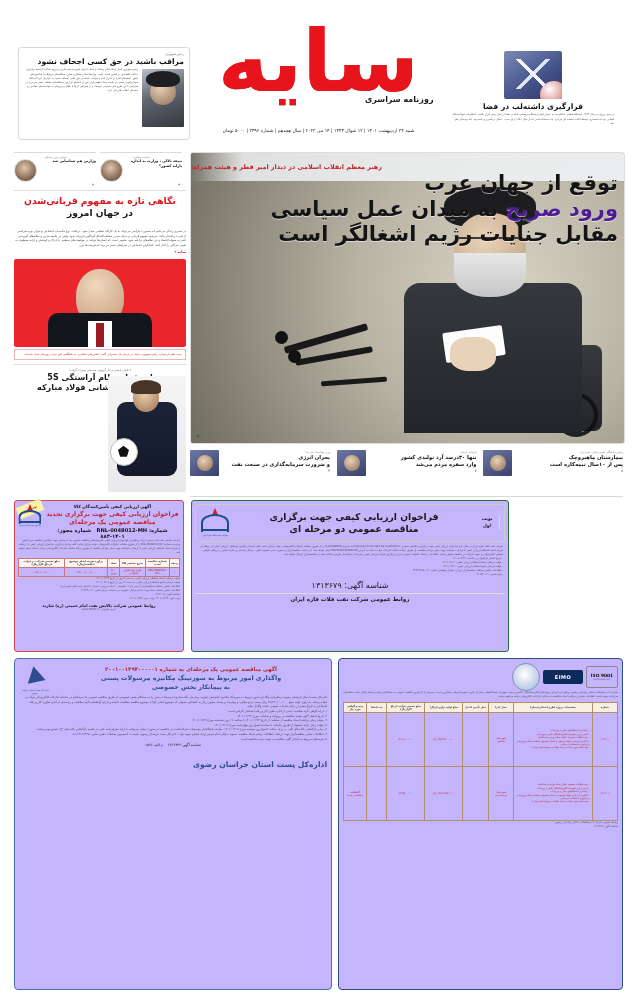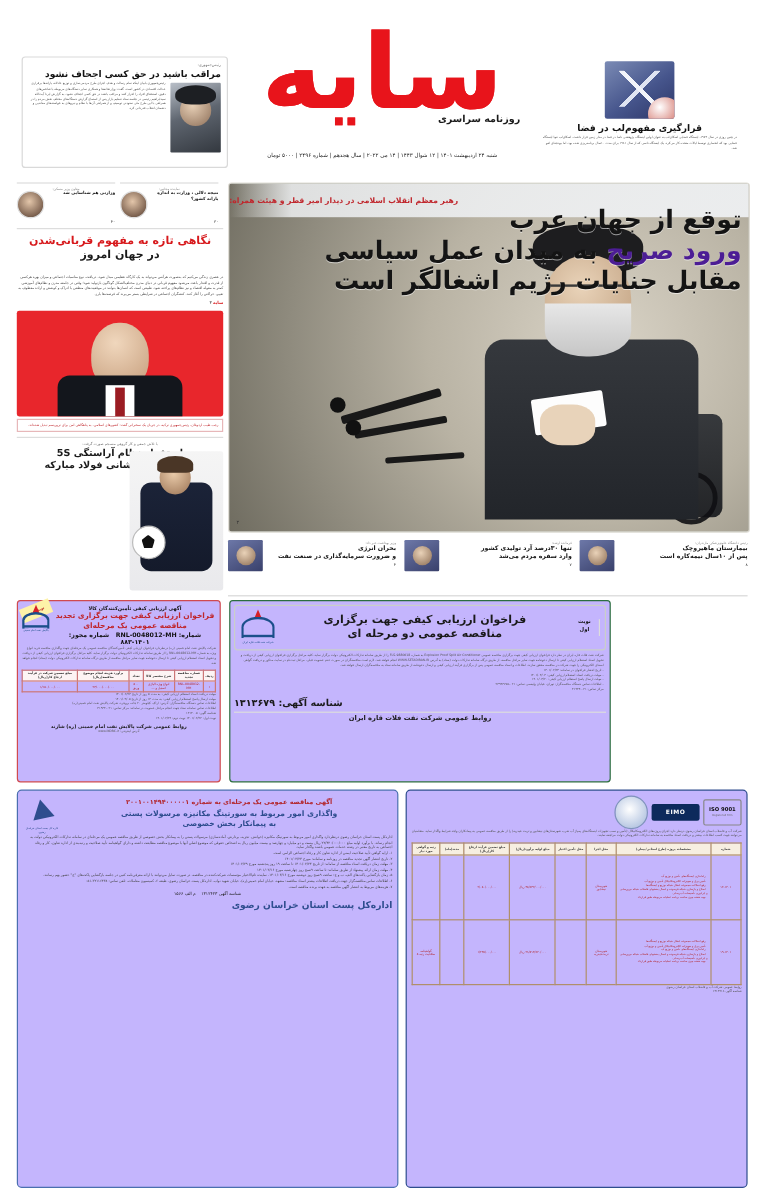--- a/index.html
+++ b/index.html
@@ -262,21 +262,21 @@
     border:1px solid #2c6e3f;border-radius:3px;padding:3px;
   }
   .adA .hdr{display:flex;align-items:center;gap:4px;border:1px solid #c9cfc9;border-radius:3px;padding:3px 4px;}
   .adA .hdr .logo{width:30px;height:30px;flex:0 0 30px;position:relative;}
   .adA .t1{flex:1;text-align:center;font-size:9.2px;line-height:1.35;font-weight:bold;}
   .adA .nobat{
     flex:0 0 18px;text-align:center;font-size:4.4px;font-weight:bold;line-height:1.5;color:#111;
     border-right:1px solid #ddd;padding-right:3px;
   }
   .adA .bodytext{padding:3px 2px 0;}
-  .shnass{font-size:8px;font-weight:bold;text-align:left;margin-top:4px;}
+  .shnass{font-size:8px;font-weight:normal;text-align:center;margin-top:4px;}
   .adA .foot{font-size:5.6px;font-weight:bold;text-align:center;margin-top:3px;border-top:1px solid #ddd;padding-top:2px;}
 
   
   .adB{
     left:0;top:0;width:170px;height:152px;
     border:1px solid #d04a4f;border-radius:3px;padding:3px;
   }
   .adB .hdr{display:flex;align-items:flex-start;gap:3px;}
   .adB .logo{width:24px;height:24px;flex:0 0 24px;position:relative;}
   .adB .tt{flex:1;text-align:center;}
@@ -297,21 +297,21 @@
   .adC{
     left:0;top:158px;width:318px;height:332px;
     border:1px solid #4a6fb0;border-radius:4px;padding:4px;
   }
   .adC .hdr{display:flex;align-items:center;gap:4px;}
   .adC .logo{width:32px;height:32px;flex:0 0 32px;position:relative;}
   .adC .tt{flex:1;text-align:center;}
   .adC .t1{font-size:5.4px;font-weight:bold;color:#b3282e;line-height:1.4;}
   .adC .t2{font-size:6.4px;font-weight:bold;color:#2e4d8e;line-height:1.4;}
   .adC .t3{font-size:6.2px;font-weight:bold;color:#2e4d8e;line-height:1.4;}
-  .adC .foot{font-size:7.6px;font-weight:bold;color:#2e4d8e;text-align:right;margin-top:3px;}
+  .adC .foot{font-size:7.6px;font-weight:bold;color:#2e4d8e;text-align:right;margin-top:13px;}
   .adC .shn{font-size:3.6px;text-align:center;margin-top:2px;color:#222;}
 
   
   .adD{
     left:324px;top:158px;width:285px;height:332px;
     border:1px solid #2e4d8e;border-radius:4px;padding:4px;
   }
   .adD .hdr{display:flex;align-items:center;gap:3px;}
   .adD .iso{
     width:30px;height:20px;flex:0 0 30px;border:1px solid #888;border-radius:2px;
@@ -379,21 +379,21 @@
       <div class="logo-sayeh">سایه</div>
       <div class="logo-sub">روزنامه سراسری</div>
     </div>
     <div class="dateline">شنبه ۲۴ اردیبهشت ۱۴۰۱ | ۱۲ شوال ۱۴۴۳ | ۱۴ می ۲۰۲۲ | سال هجدهم | شماره ۲۴۹۶ | ۵۰۰۰ تومان</div>
 
     <div class="teaser right">
       <div class="space-img">
         <div class="sat"></div>
           <div class="earth"></div>
       </div>
-      <div class="ttl ctr">قرارگیری مفهوم‌لب در فضا</div>
+      <div class="ttl ctr">قرارگیری داشته‌لب در فضا</div>
       <div class="tiny rtl">در چنین روزی در سال ۱۹۷۳، ایستگاه فضایی اسکای‌لب به عنوان اولین ایستگاه پژوهشی ناسا در فضا در مدار زمین قرار داشت. اسکای‌لب تنها ایستگاه فضایی بود که انحصاری توسط ایالات متحده کار می‌کرد. یک ایستگاه ناسی که از سال ۱۹۸۱ برای مدت ۱۰سال برنامه‌ریزی شده بود، اما بودجه‌ای لغو شد.</div>
     </div>
   </div>
 
   <div class="lcol">
 
     <div class="mini-row">
       <div class="mini">
         <div class="k">نماینده مجلس:</div>
         <div class="body">

